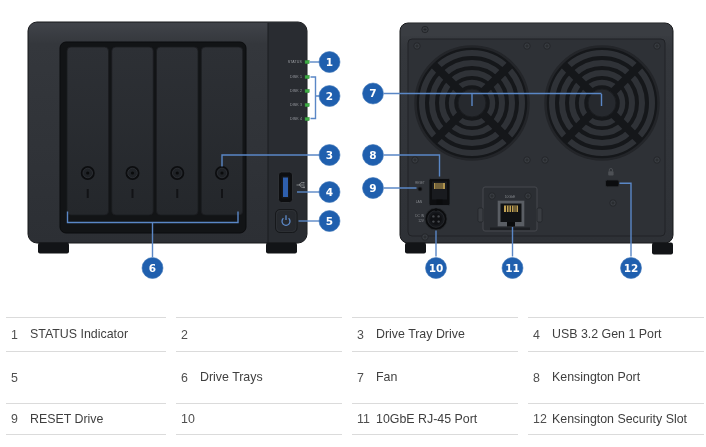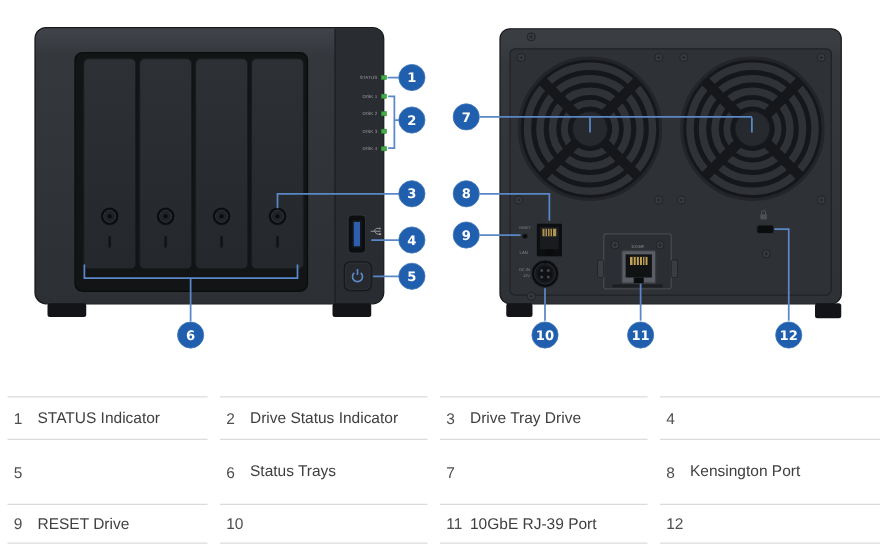--- a/index.html
+++ b/index.html
@@ -307,50 +307,52 @@
         <span class="num">5</span>
       </div>
       <div class="cell r3">
         <span class="num">9</span>
         <span class="lbl">RESET Drive</span>
       </div>
     </div>
     <div class="col">
       <div class="cell r1">
         <span class="num">2</span>
-        <span class="lbl">Drive Status Indicator</span>
       </div>
       <div class="cell r2">
         <span class="num">6</span>
-        <span class="lbl">Status Trays</span>
+        <span class="lbl">Drive Trays</span>
       </div>
       <div class="cell r3">
         <span class="num">10</span>
       </div>
     </div>
     <div class="col">
       <div class="cell r1">
         <span class="num">3</span>
         <span class="lbl">Drive Tray Drive</span>
       </div>
       <div class="cell r2">
         <span class="num">7</span>
+        <span class="lbl">Fan</span>
       </div>
       <div class="cell r3">
         <span class="num">11</span>
-        <span class="lbl">10GbE RJ-39 Port</span>
+        <span class="lbl">10GbE RJ-45 Port</span>
       </div>
     </div>
     <div class="col">
       <div class="cell r1">
         <span class="num">4</span>
+        <span class="lbl">USB 3.2 Gen 1 Port</span>
       </div>
       <div class="cell r2">
         <span class="num">8</span>
         <span class="lbl">Kensington Port</span>
       </div>
       <div class="cell r3">
         <span class="num">12</span>
+        <span class="lbl">Kensington Security Slot</span>
       </div>
     </div>
   </div>
 
 </div>
 
 </body></html>

